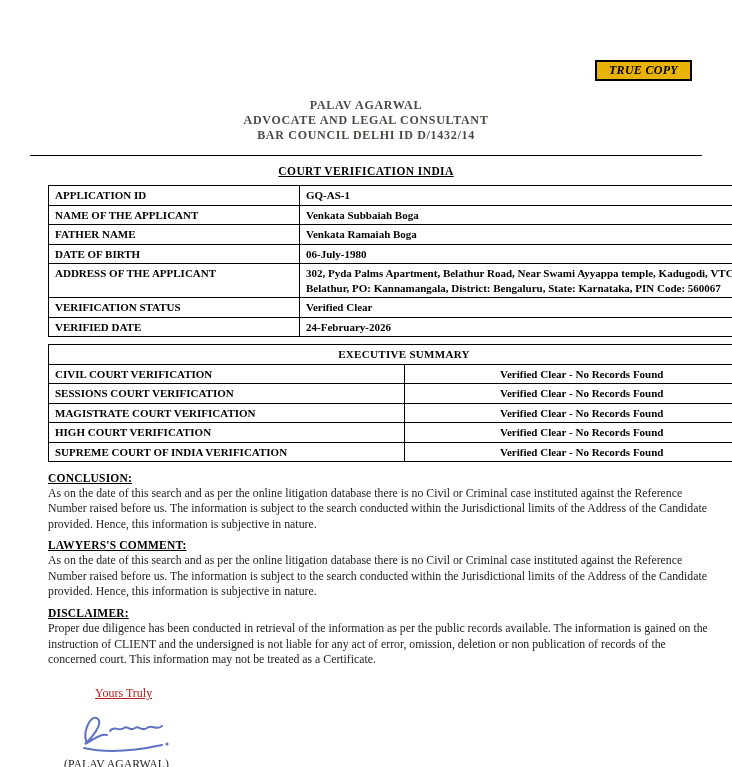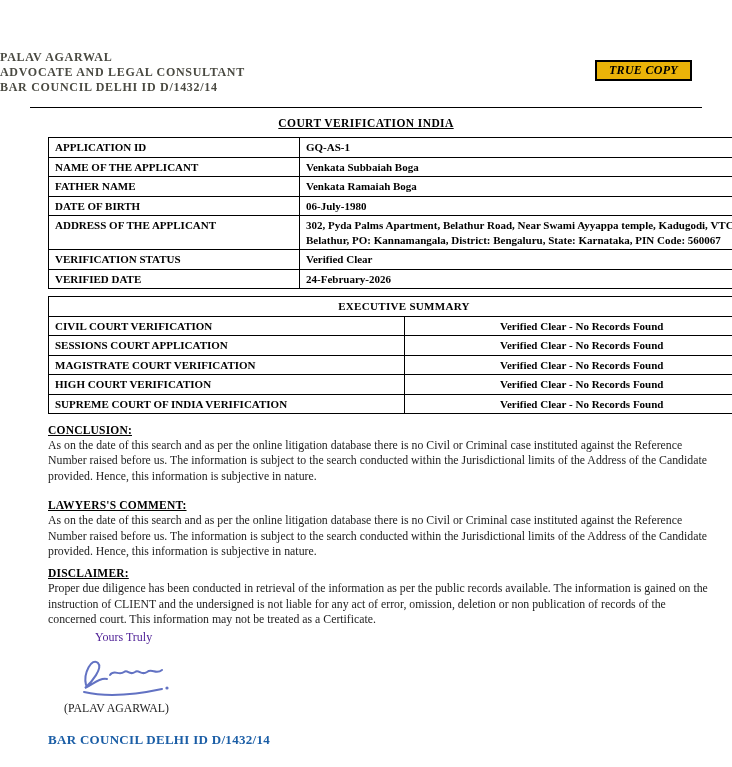--- a/index.html
+++ b/index.html
@@ -7,21 +7,21 @@
     position: relative;
     width: 732px;
     height: 767px;
     box-sizing: border-box;
     background: #ffffff;
     font-family: "Liberation Serif", serif;
     color: #000;
     overflow: hidden;
   }
   
-  .letterhead { padding-top: 50px; }
+  .letterhead { padding-top: 98px; text-align: center; }
   .letterhead div {
     font-size: 12px;
     font-weight: bold;
     color: #4a4a42;
     letter-spacing: 0.7px;
     line-height: 15px;
   }
   .stamp {
     position: absolute;
     top: 60px;
@@ -69,36 +69,36 @@
   .sum-tbl .lbl { width: 238px; }
   .sum-tbl .val { text-align: center; }
   .sum-hdr {
     text-align: center;
     font-size: 11px;
     font-weight: bold;
     letter-spacing: 0.3px;
   }
   
   .section { margin: 10px 22px 0 48px; }
-  .section.s1 { margin-top: 15px; }
+  .section.s1 { margin-top: 7px; }
   .section.s2 { margin-top: 8px; }
   .section-heading {
     font-size: 11.5px;
     font-weight: bold;
     text-decoration: underline;
     letter-spacing: 0.2px;
   }
   .section-body {
     margin-top: 2px;
     font-size: 11.8px;
     line-height: 15.4px;
     color: #222;
   }
   
-  .closing { margin: 2px 0 0 95px; font-size: 12px; color: #4c1d95; }
+  .closing { margin: 18px 0 0 95px; font-size: 12px; color: #b91c1c; text-decoration: underline; }
   .signature-block { margin: 4px 0 0 72px; height: 50px; }
   .signatory { margin: 2px 0 16px 64px; font-size: 11.8px; color: #222; }
   .bar-id {
     margin: 2px 0 0 48px;
     font-size: 13px;
     font-weight: bold;
     color: #1b5ea6;
     letter-spacing: 0.3px;
   }
 </style>
@@ -157,21 +157,21 @@
   <table class="tbl sum-tbl">
     <tbody>
         <tr>
       <td colspan="2" class="sum-hdr">EXECUTIVE SUMMARY</td>
     </tr>
     <tr>
       <td class="lbl">CIVIL COURT VERIFICATION</td>
       <td class="val">Verified Clear - No Records Found</td>
     </tr>
     <tr>
-      <td class="lbl">SESSIONS COURT APPLICATION</td>
+      <td class="lbl">SESSIONS COURT VERIFICATION</td>
       <td class="val">Verified Clear - No Records Found</td>
     </tr>
     <tr>
       <td class="lbl">MAGISTRATE COURT VERIFICATION</td>
       <td class="val">Verified Clear - No Records Found</td>
     </tr>
     <tr>
       <td class="lbl">HIGH COURT VERIFICATION</td>
       <td class="val">Verified Clear - No Records Found</td>
     </tr>

